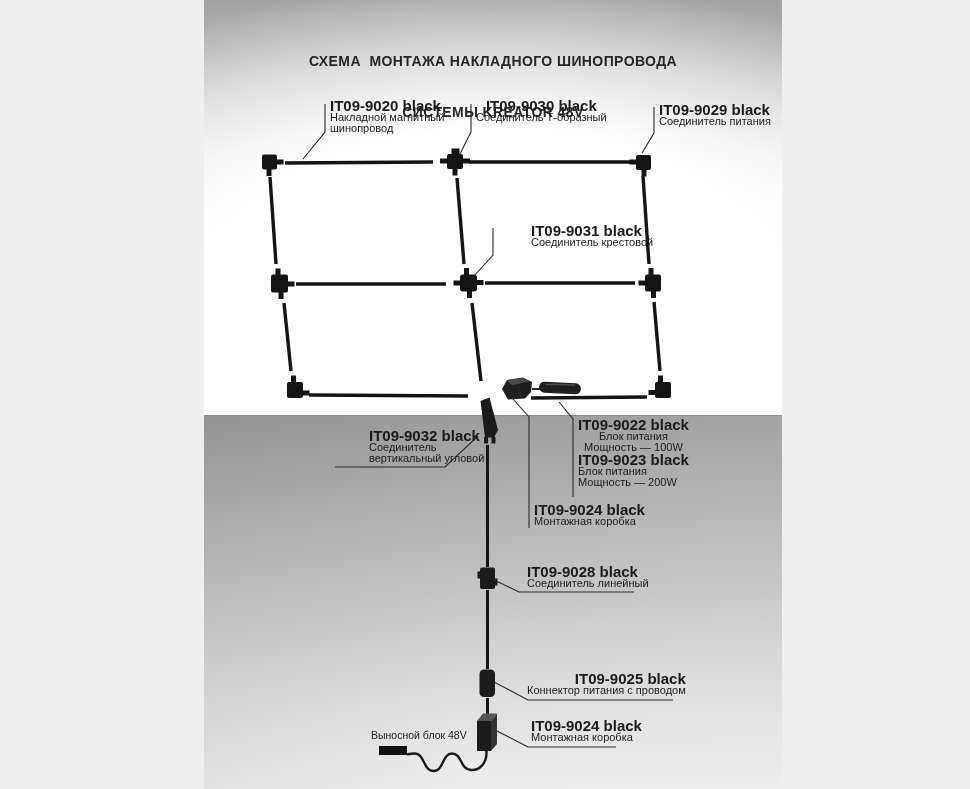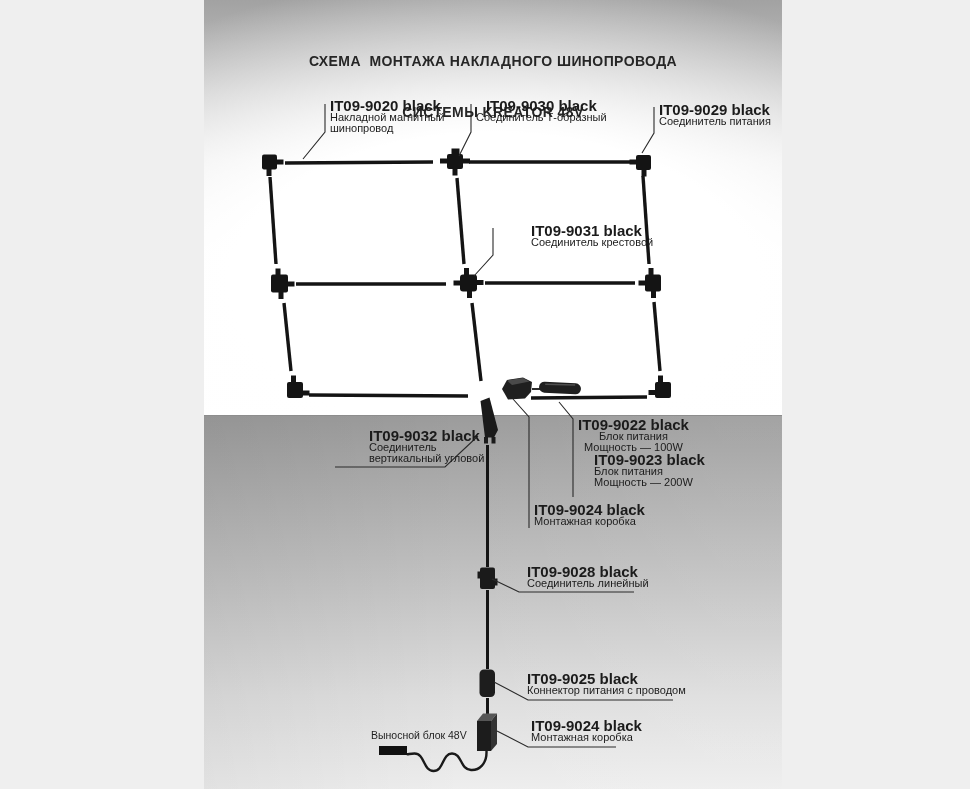--- a/index.html
+++ b/index.html
@@ -200,37 +200,37 @@
     <div class="desc">Соединитель
 вертикальный угловой</div>
   </div>
 
   <div class="lbl" style="left:570px;top:420px;text-align:center;">
     <div class="code">IT09-9022 black</div>
     <div class="desc">Блок питания
 Мощность — 100W</div>
   </div>
 
-  <div class="lbl" style="left:570px;top:455px;margin-left:16px;">
+  <div class="lbl" style="left:570px;top:455px;">
     <div class="code">IT09-9023 black</div>
     <div class="desc">Блок питания
 Мощность — 200W</div>
   </div>
 
   <div class="lbl" style="left:526px;top:505px;">
     <div class="code">IT09-9024 black</div>
     <div class="desc">Монтажная коробка</div>
   </div>
 
   <div class="lbl" style="left:519px;top:567px;">
     <div class="code">IT09-9028 black</div>
     <div class="desc">Соединитель линейный</div>
   </div>
 
-  <div class="lbl" style="left:519px;top:674px;">
+  <div class="lbl" style="left:519px;top:674px;text-align:right;">
     <div class="code">IT09-9025 black</div>
     <div class="desc">Коннектор питания с проводом</div>
   </div>
 
   <div class="lbl" style="left:523px;top:721px;">
     <div class="code">IT09-9024 black</div>
     <div class="desc">Монтажная коробка</div>
   </div>
 
   <div class="plain-lbl" style="left:363px;top:729px;text-align:center;">Выносной блок 48V</div>

